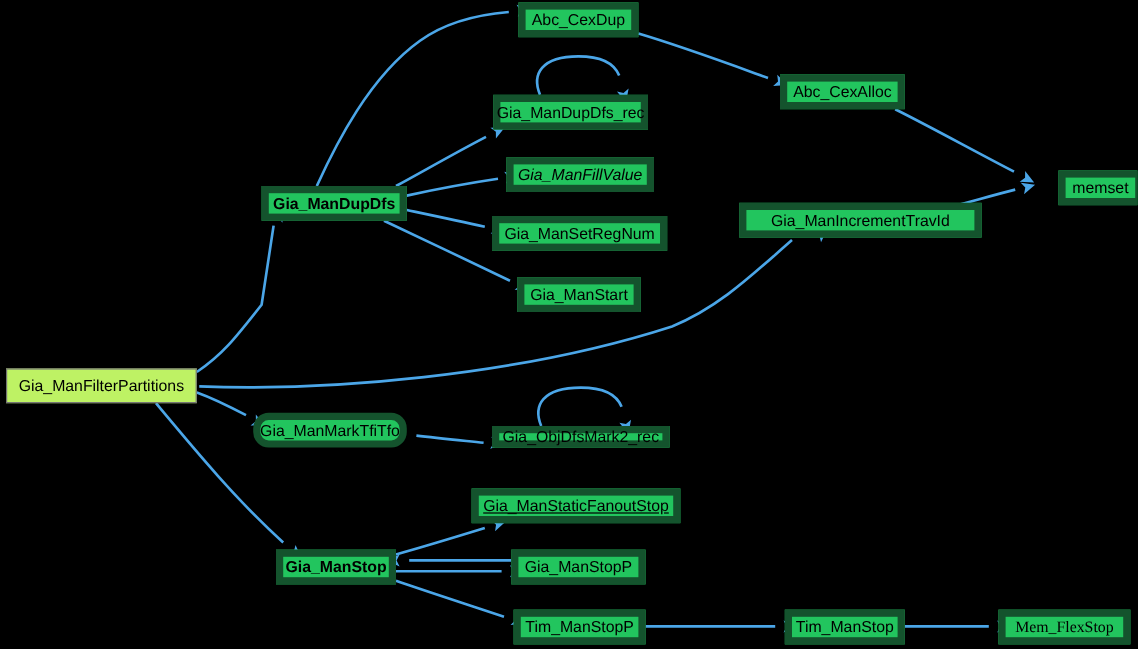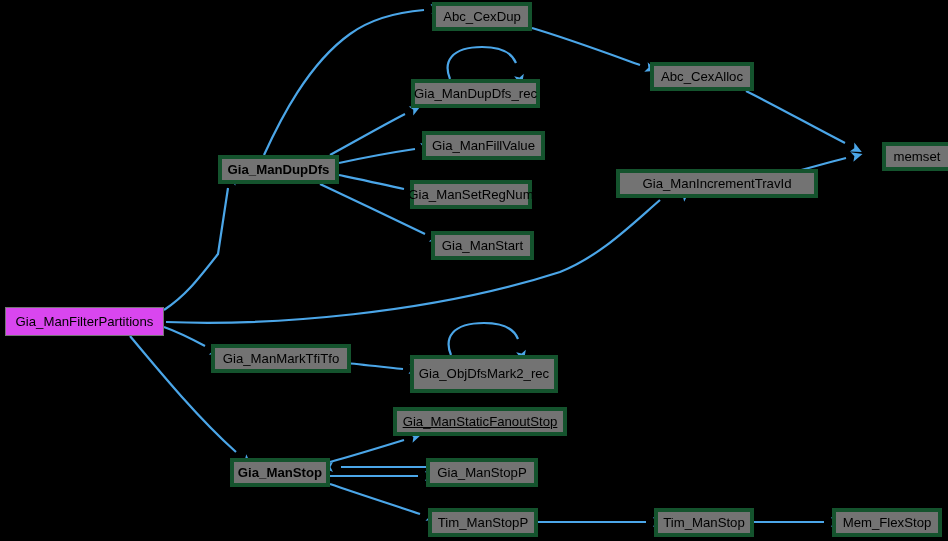--- a/index.html
+++ b/index.html
@@ -18,34 +18,34 @@
   #edges {
     position: absolute;
     left: 0;
     top: 0;
     width: 948px;
     height: 541px;
   }
   .node {
     position: absolute;
     box-sizing: border-box;
-    background: #737373;
-    border: 4px solid #14532d;
+    background: #22c55e;
+    border: 6px solid #14532d;
     color: #000000;
     font-size: 13.2px;
     line-height: 1;
     display: flex;
     align-items: center;
     justify-content: center;
     white-space: nowrap;
     letter-spacing: 0px;
     z-index: 5;
   }
   .node.root {
-    background: #d946ef;
+    background: #bef264;
     border: 1px solid #757575;
     text-align: center;
   }
   .node-label {
     display: block;
     padding: 0 1px;
   }
 </style>
 </head>
 <body>
@@ -100,55 +100,55 @@
     </div>
     <div class="node" style="left: 218px; top: 155px; width: 121px; height: 29px; font-weight: bold;">
       <span class="node-label">Gia_ManDupDfs</span>
     </div>
     <div class="node" style="left: 432px; top: 2px; width: 100px; height: 29px;">
       <span class="node-label">Abc_CexDup</span>
     </div>
     <div class="node" style="left: 411px; top: 79px; width: 129px; height: 29px;">
       <span class="node-label">Gia_ManDupDfs_rec</span>
     </div>
-    <div class="node" style="left: 422px; top: 131px; width: 123px; height: 29px;">
+    <div class="node" style="left: 422px; top: 131px; width: 123px; height: 29px; font-style: italic;">
       <span class="node-label">Gia_ManFillValue</span>
     </div>
-    <div class="node" style="left: 410px; top: 180px; width: 122px; height: 29px;">
+    <div class="node" style="left: 410px; top: 180px; width: 146px; height: 29px;">
       <span class="node-label">Gia_ManSetRegNum</span>
     </div>
     <div class="node" style="left: 650px; top: 62px; width: 104px; height: 29px;">
       <span class="node-label">Abc_CexAlloc</span>
     </div>
     <div class="node" style="left: 431px; top: 231px; width: 103px; height: 29px;">
       <span class="node-label">Gia_ManStart</span>
     </div>
     <div class="node" style="left: 854px; top: 142px; width: 70px; height: 29px; margin-left: 28px;">
       <span class="node-label">memset</span>
     </div>
     <div class="node" style="left: 616px; top: 169px; width: 202px; height: 29px;">
       <span class="node-label">Gia_ManIncrementTravId</span>
     </div>
-    <div class="node" style="left: 211px; top: 344px; width: 140px; height: 29px;">
+    <div class="node" style="left: 211px; top: 344px; width: 128px; height: 29px; border-radius: 13px;">
       <span class="node-label">Gia_ManMarkTfiTfo</span>
     </div>
-    <div class="node" style="left: 410px; top: 355px; width: 148px; height: 38px;">
+    <div class="node" style="left: 410px; top: 355px; width: 148px; height: 18px;">
       <span class="node-label">Gia_ObjDfsMark2_rec</span>
     </div>
     <div class="node" style="left: 393px; top: 407px; width: 174px; height: 29px; text-decoration: underline;">
       <span class="node-label">Gia_ManStaticFanoutStop</span>
     </div>
     <div class="node" style="left: 230px; top: 458px; width: 100px; height: 29px; font-weight: bold;">
       <span class="node-label">Gia_ManStop</span>
     </div>
     <div class="node" style="left: 428px; top: 508px; width: 110px; height: 29px;">
       <span class="node-label">Tim_ManStopP</span>
     </div>
     <div class="node" style="left: 426px; top: 458px; width: 112px; height: 29px;">
       <span class="node-label">Gia_ManStopP</span>
     </div>
     <div class="node" style="left: 654px; top: 508px; width: 100px; height: 29px; justify-content: center;">
       <span class="node-label">Tim_ManStop</span>
     </div>
-    <div class="node" style="left: 832px; top: 508px; width: 110px; height: 29px;">
+    <div class="node" style="left: 832px; top: 508px; width: 110px; height: 29px; font-family: Liberation Serif, serif;">
       <span class="node-label">Mem_FlexStop</span>
     </div>
   </div>
 
 </body></html>

